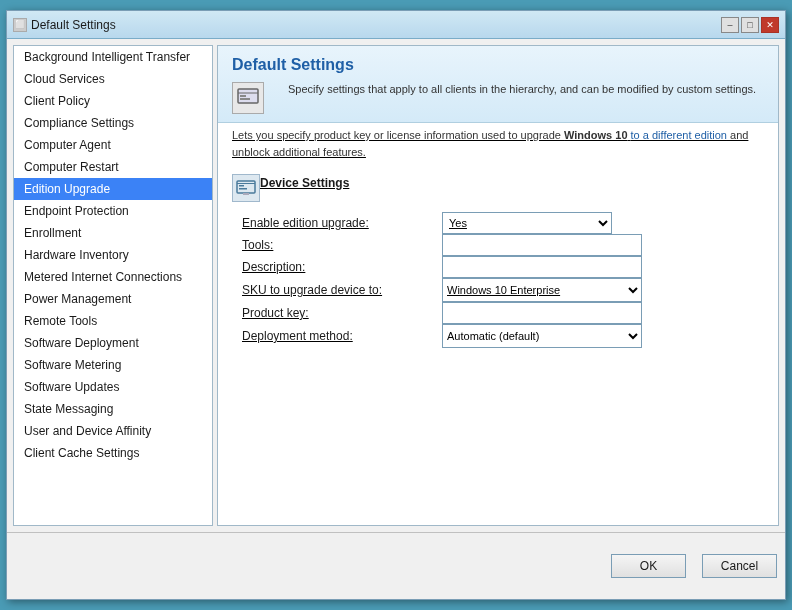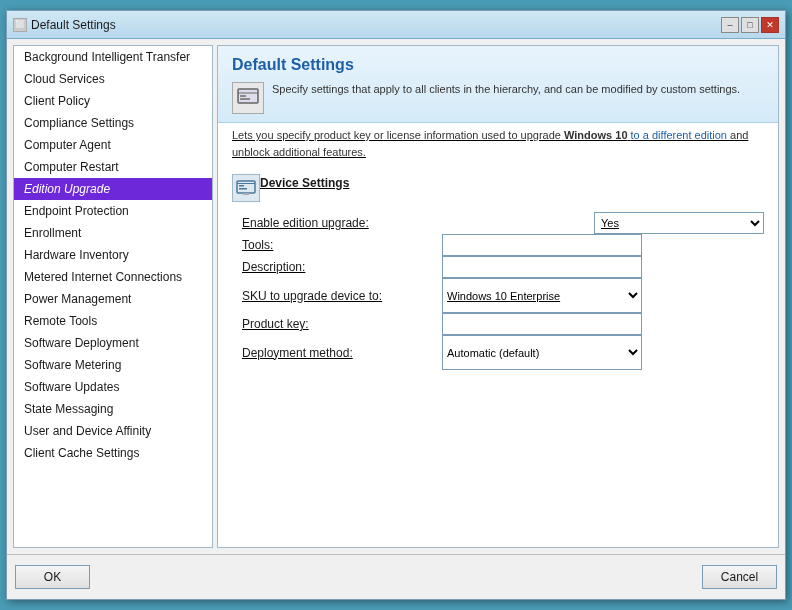--- a/index.html
+++ b/index.html
@@ -89,23 +89,22 @@
       flex-shrink: 0;
     }
     .sidebar-item {
       padding: 4px 10px;
       cursor: pointer;
       color: #1a1a1a;
       font-size: 12px;
       white-space: nowrap;
     }
     .sidebar-item.selected {
-      background: #6d28d9;
+      background: #3b82f6;
       color: white;
-      font-style: italic;
     }
     .main-panel {
       flex: 1;
       background: white;
       border: 1px solid #a0b8c8;
       display: flex;
       flex-direction: column;
       overflow: hidden;
     }
     .main-header {
@@ -115,21 +114,21 @@
     }
     .main-title {
       font-size: 16px;
       color: #1f5fa6;
       font-weight: bold;
       margin-bottom: 8px;
     }
     .main-description-row {
       display: flex;
       align-items: flex-start;
-      gap: 8px;
+      gap: 24px;
     }
     .desc-icon {
       width: 32px;
       height: 32px;
       flex-shrink: 0;
       border: 1px solid #aaa;
       background: #e8e8e8;
       display: flex;
       align-items: center;
       justify-content: center;
@@ -185,40 +184,39 @@
     .form-select {
       width: 170px;
       height: 22px;
       border: 1px solid #7a9db5;
       background: white;
       font-size: 11px;
       padding: 2px 2px;
     }
     .form-select-wide {
       width: 200px;
-      height: 35px;
+      height: 24px;
       border: 1px solid #7a9db5;
       background: white;
       font-size: 11px;
     }
     .enable-row {
       display: flex;
       align-items: center;
       gap: 0;
+    }
+    .sku-row {
+      display: flex;
+      align-items: center;
+    }
+    .footer {
+      display: flex;
       justify-content: flex-end;
-    }
-    .sku-row {
-      display: flex;
-      align-items: center;
-    }
-    .footer {
-      display: flex;
-      justify-content: space-between;
-      padding: 10px 8px;
-      gap: 2px;
+      padding: 21px 8px;
+      gap: 16px;
       background: #f0f0f0;
       border-top: 1px solid #c0c0c0;
       flex-shrink: 0;
     }
     .footer-btn {
       width: 75px;
       height: 24px;
       border: 1px solid #7a9db5;
       background: linear-gradient(to bottom, #f5f5f5, #e0e0e0);
       font-size: 12px;

